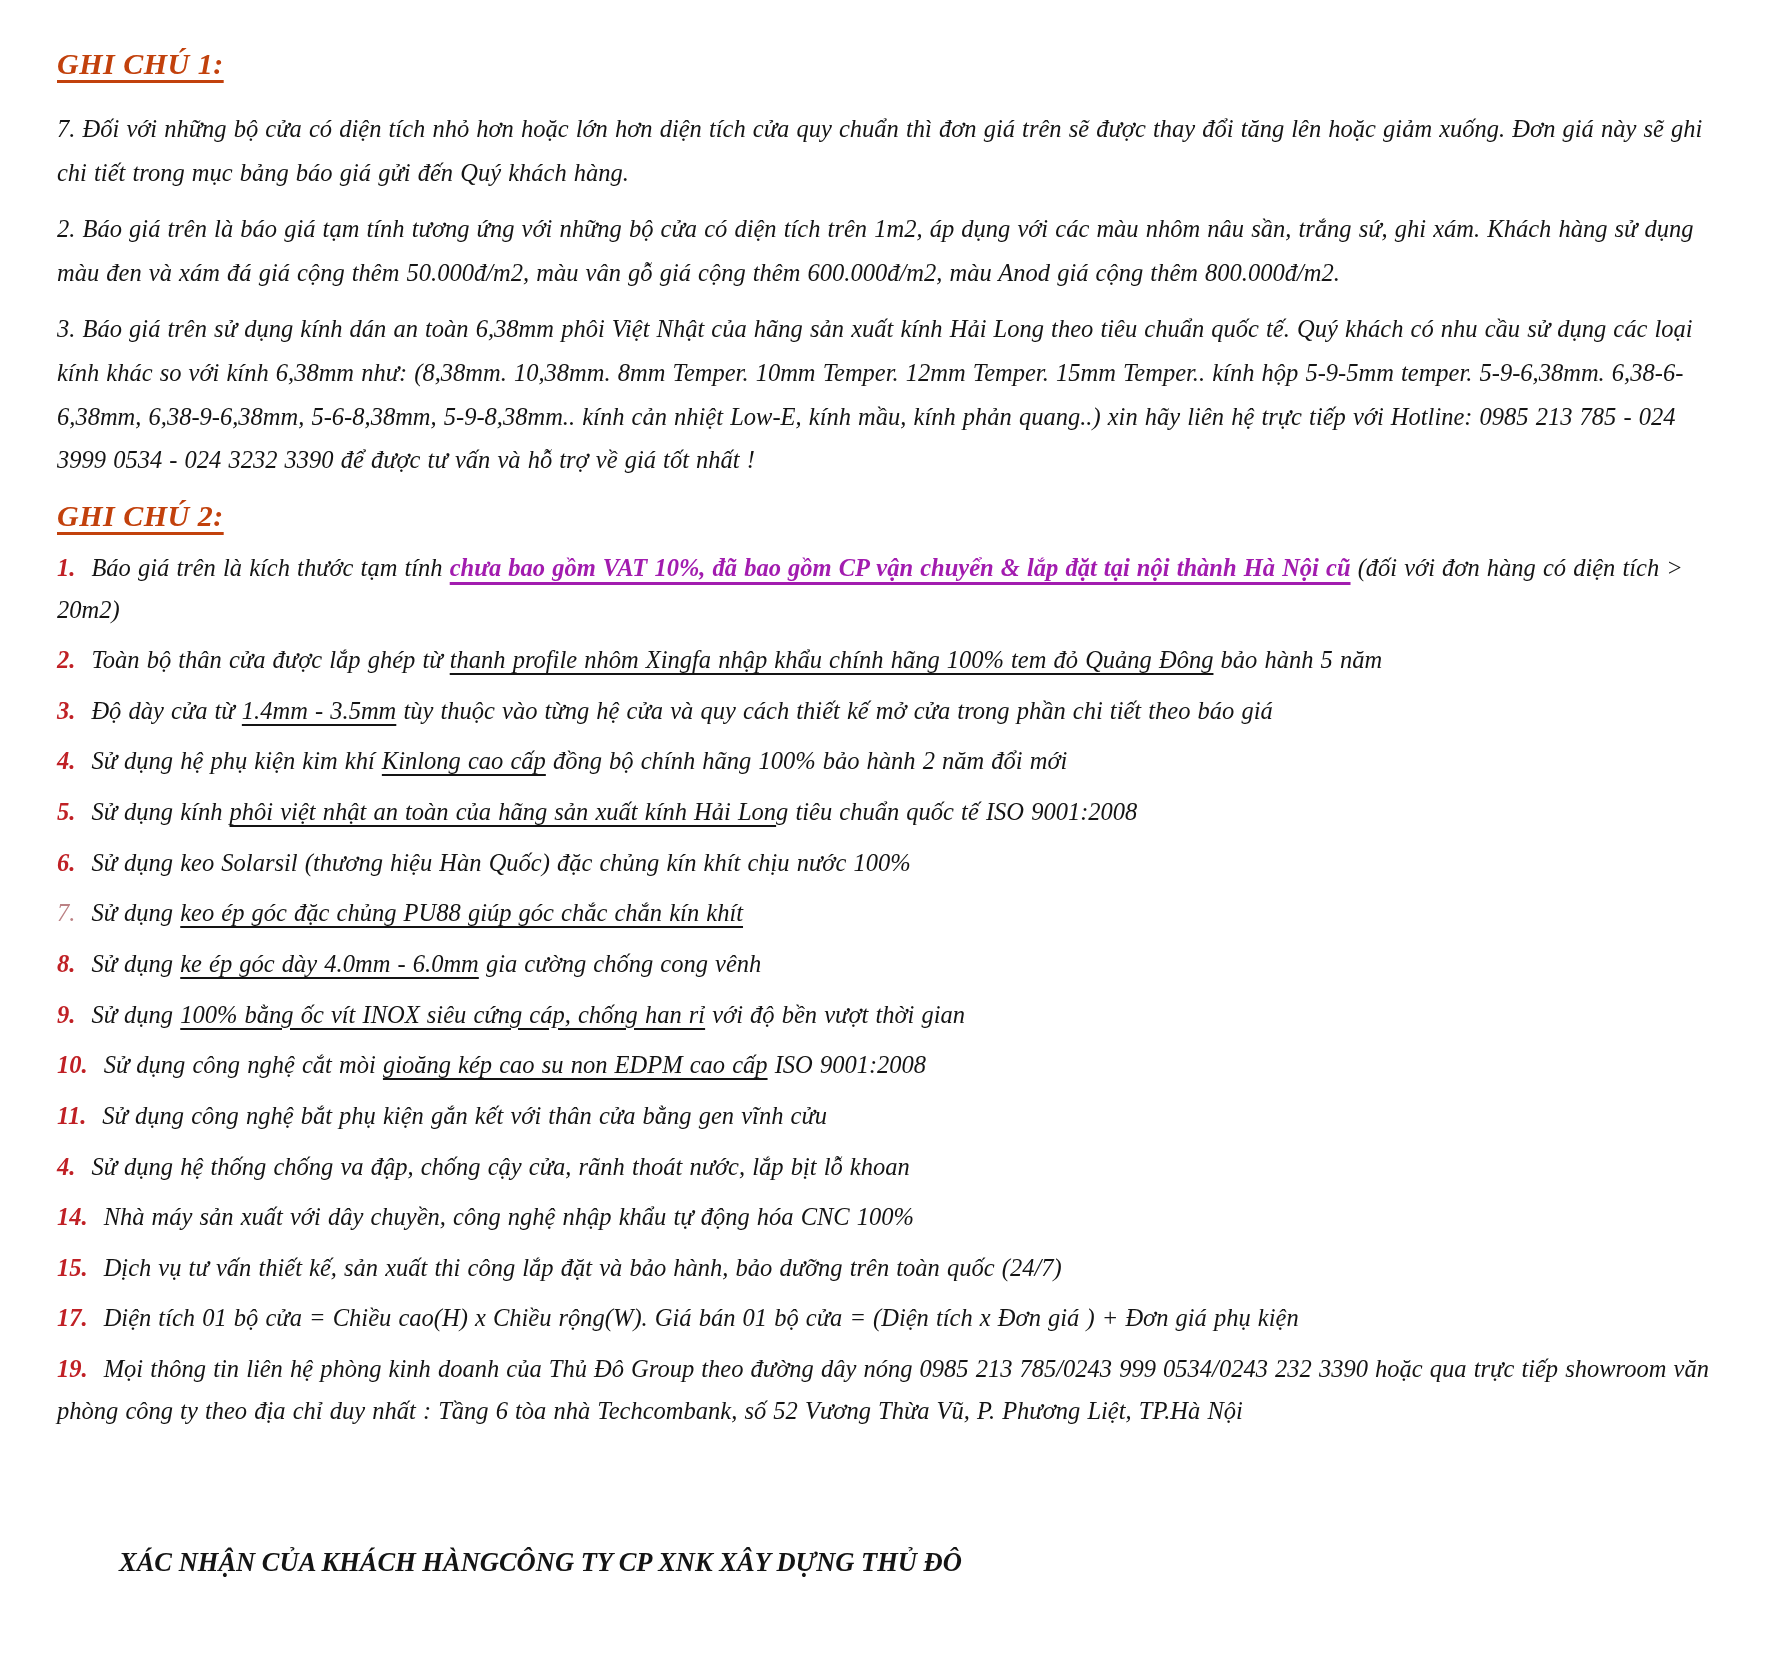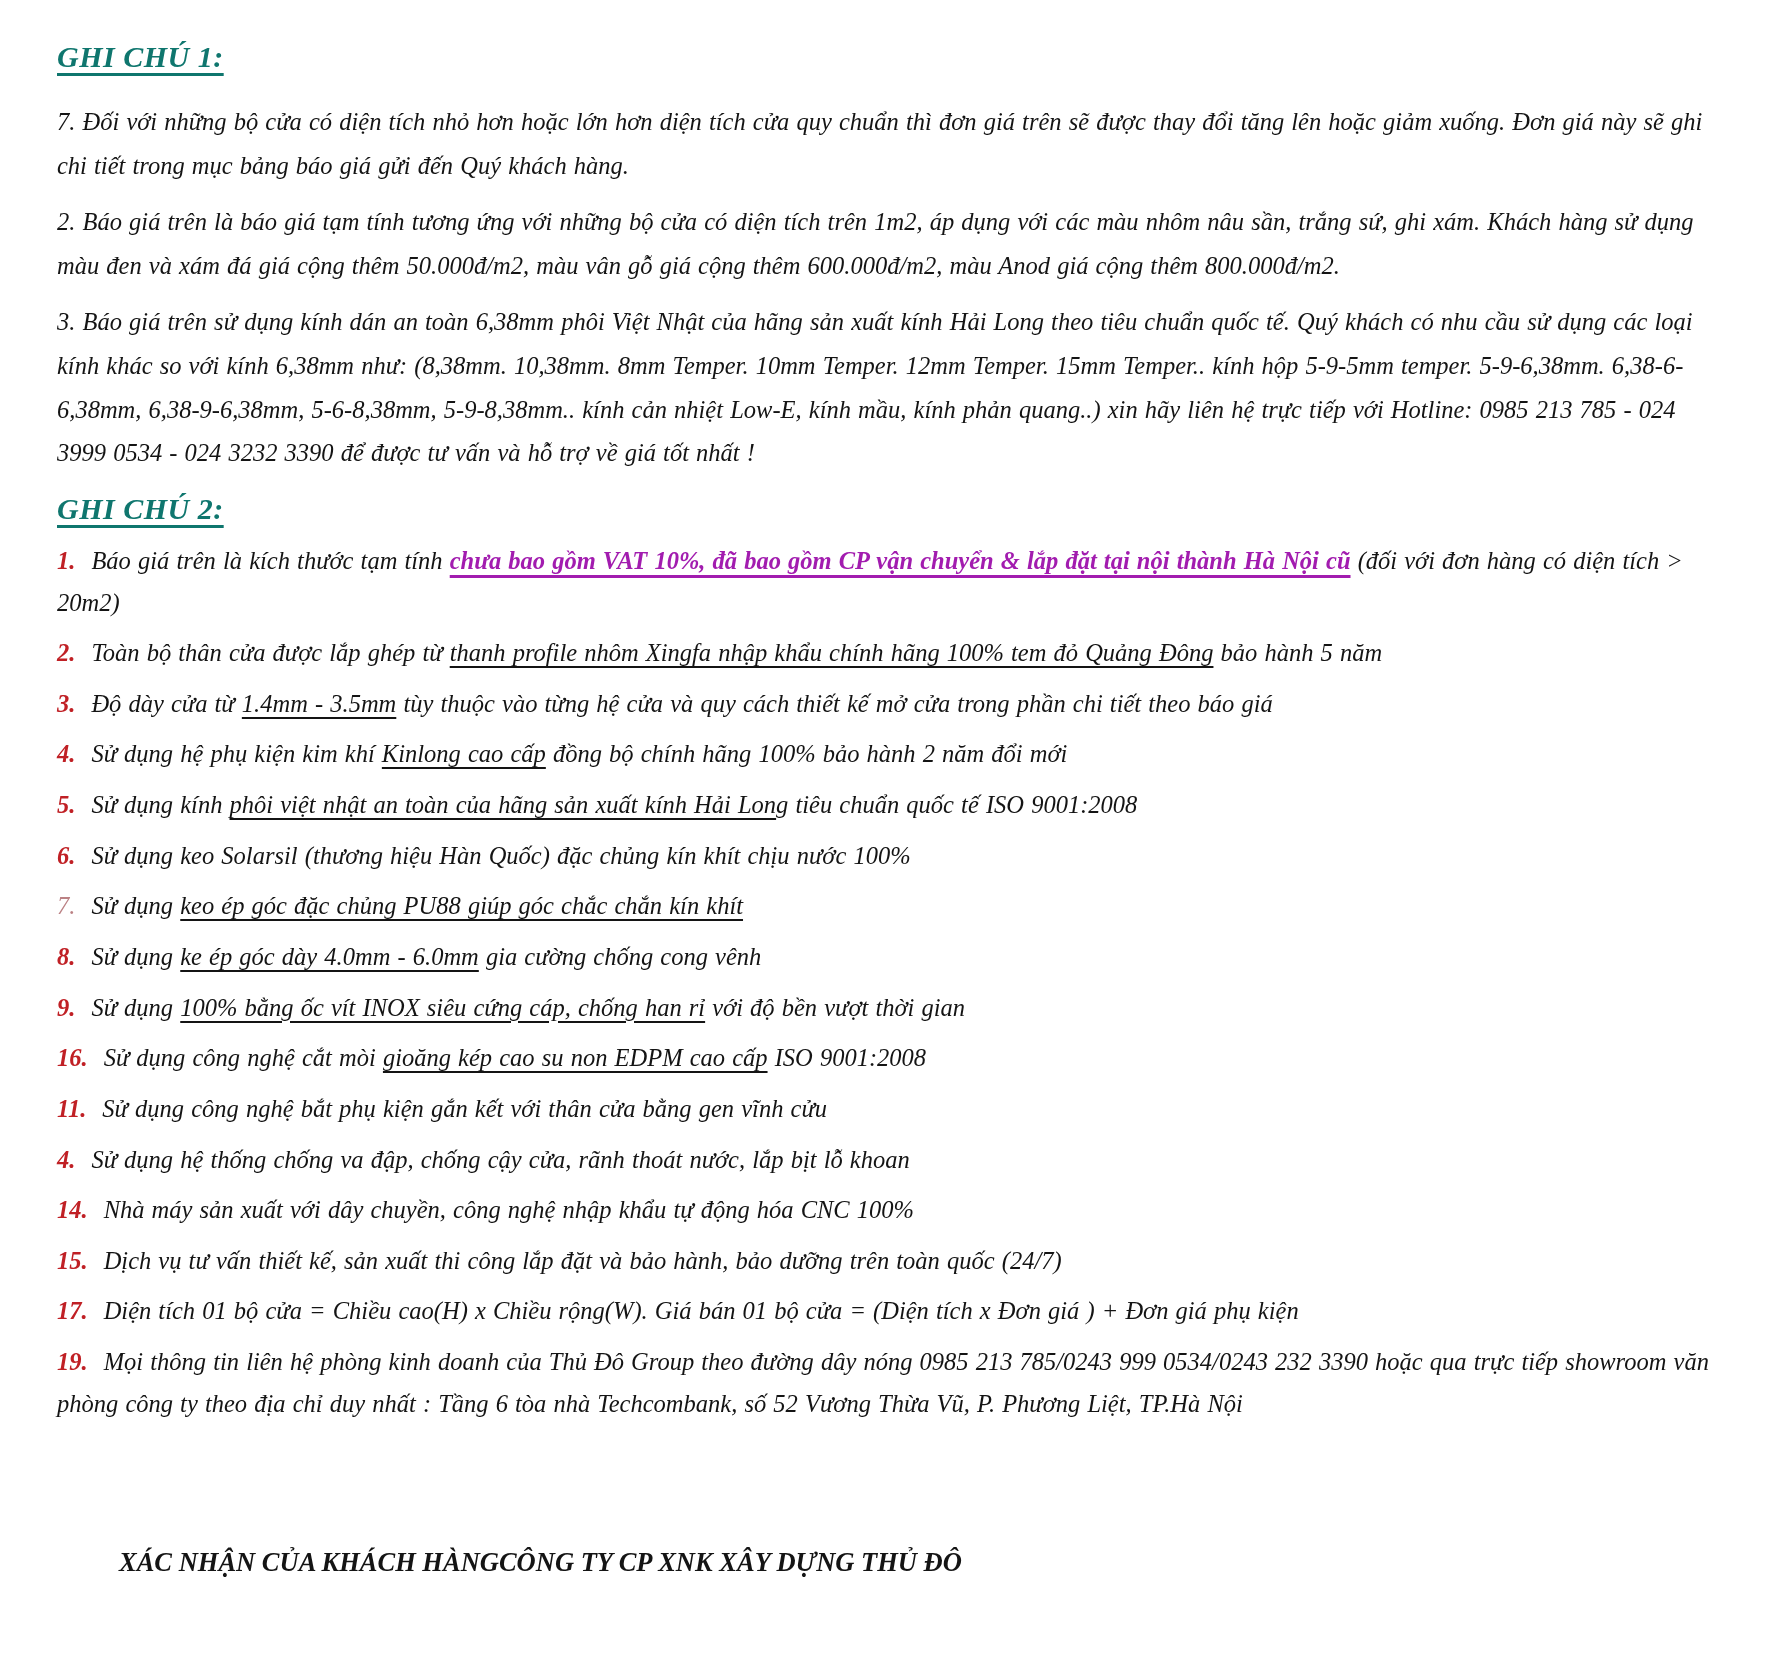--- a/index.html
+++ b/index.html
@@ -12,27 +12,27 @@
   }
   .page{
     box-sizing:border-box;
     width:1783px;height:1661px;
     padding:40px 55px 55px 57px;
     display:flex;flex-direction:column;
   }
   .sec-title{
     display:inline-block;
     align-self:flex-start;
-    color:#0f766e;
+    color:#c2410c;
     font-weight:bold;
     font-size:30px;
     text-decoration:underline;
     text-decoration-thickness:3px;
     text-underline-offset:6px;
-    margin:0 0 26px 0;
+    margin:7px 0 26px 0;
     letter-spacing:0.5px;
   }
   .sec-title.second{margin-top:4px;margin-bottom:14px;}
   .para{
     font-size:24.5px;
     line-height:1.78;
     margin:0 0 13px 0;
     word-spacing:1px;
   }
   .items{margin:0;padding:0;}
@@ -91,21 +91,21 @@
   <div id="sec2-items" class="items">
       <div class="item"><span class="num">1.</span><span class="plain">Báo giá trên là kích thước tạm tính </span><span class="red-underline">chưa bao gồm VAT 10%, đã bao gồm CP vận chuyển &amp; lắp đặt tại nội thành Hà Nội cũ</span><span class="plain"> (đối với đơn hàng có diện tích &gt; 20m2)</span></div>
       <div class="item"><span class="num">2.</span><span class="plain">Toàn bộ thân cửa được lắp ghép từ </span><span class="underline">thanh profile nhôm Xingfa nhập khẩu chính hãng 100% tem đỏ Quảng Đông</span><span class="plain"> bảo hành 5 năm</span></div>
       <div class="item"><span class="num">3.</span><span class="plain">Độ dày cửa từ </span><span class="underline">1.4mm - 3.5mm</span><span class="plain"> tùy thuộc vào từng hệ cửa và quy cách thiết kế mở cửa trong phần chi tiết theo báo giá</span></div>
       <div class="item"><span class="num">4.</span><span class="plain">Sử dụng hệ phụ kiện kim khí </span><span class="underline">Kinlong cao cấp</span><span class="plain"> đồng bộ chính hãng 100% bảo hành 2 năm đổi mới</span></div>
       <div class="item"><span class="num">5.</span><span class="plain">Sử dụng kính </span><span class="underline">phôi việt nhật an toàn của hãng sản xuất kính Hải Lon</span><span class="plain">g tiêu chuẩn quốc tế ISO 9001:2008</span></div>
       <div class="item"><span class="num">6.</span><span class="plain">Sử dụng keo Solarsil (thương hiệu Hàn Quốc) đặc chủng kín khít chịu nước 100%</span></div>
       <div class="item"><span class="num light">7.</span><span class="plain">Sử dụng </span><span class="underline">keo ép góc đặc chủng PU88 giúp góc chắc chắn kín khít</span></div>
       <div class="item"><span class="num">8.</span><span class="plain">Sử dụng </span><span class="underline">ke ép góc dày 4.0mm - 6.0mm</span><span class="plain"> gia cường chống cong vênh</span></div>
       <div class="item"><span class="num">9.</span><span class="plain">Sử dụng </span><span class="underline">100% bằng ốc vít INOX siêu cứng cáp, chống han rỉ</span><span class="plain"> với độ bền vượt thời gian</span></div>
-      <div class="item"><span class="num">16.</span><span class="plain">Sử dụng công nghệ cắt mòi </span><span class="underline">gioăng kép cao su non EDPM cao cấp</span><span class="plain"> ISO 9001:2008</span></div>
+      <div class="item"><span class="num">10.</span><span class="plain">Sử dụng công nghệ cắt mòi </span><span class="underline">gioăng kép cao su non EDPM cao cấp</span><span class="plain"> ISO 9001:2008</span></div>
       <div class="item"><span class="num">11.</span><span class="plain">Sử dụng công nghệ bắt phụ kiện gắn kết với thân cửa bằng gen vĩnh cửu</span></div>
       <div class="item"><span class="num">4.</span><span class="plain">Sử dụng hệ thống chống va đập, chống cậy cửa, rãnh thoát nước, lắp bịt lỗ khoan</span></div>
       <div class="item"><span class="num">14.</span><span class="plain">Nhà máy sản xuất với dây chuyền, công nghệ nhập khẩu tự động hóa CNC 100%</span></div>
       <div class="item"><span class="num">15.</span><span class="plain">Dịch vụ tư vấn thiết kế, sản xuất thi công lắp đặt và bảo hành, bảo dưỡng trên toàn quốc (24/7)</span></div>
       <div class="item"><span class="num">17.</span><span class="plain">Diện tích 01 bộ cửa =  Chiều cao(H) x Chiều rộng(W). Giá bán 01 bộ cửa =  (Diện tích x Đơn giá ) +  Đơn giá phụ kiện</span></div>
       <div class="item"><span class="num">19.</span><span class="plain">Mọi thông tin liên hệ phòng kinh doanh của Thủ Đô Group theo đường dây nóng 0985 213 785/0243 999 0534/0243 232 3390 hoặc qua trực tiếp showroom văn phòng công ty theo địa chỉ duy nhất : Tầng 6 tòa nhà Techcombank, số 52 Vương Thừa Vũ, P. Phương Liệt, TP.Hà Nội</span></div>
     </div>
 
   <div class="footer">
     <div>XÁC NHẬN CỦA KHÁCH HÀNG</div>

